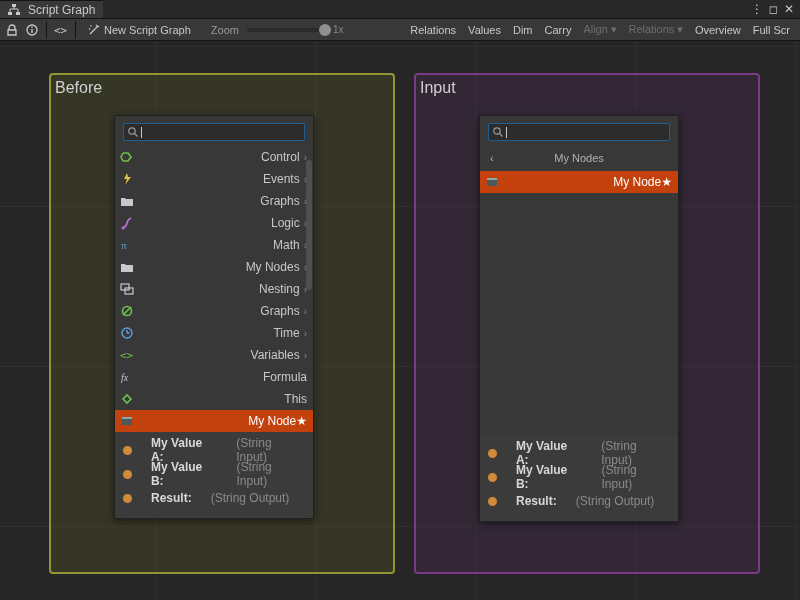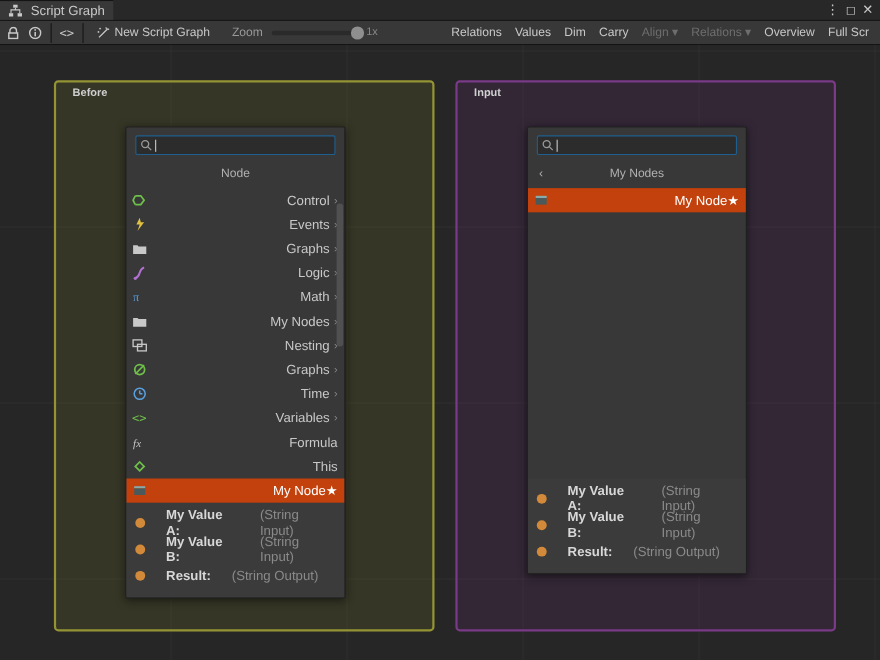--- a/index.html
+++ b/index.html
@@ -96,22 +96,22 @@
     left: 49px;
     background: rgba(200,200,40,0.10);
     border: 2px solid #949434;
   }
   .group.after {
     left: 414px;
     background: rgba(150,50,170,0.12);
     border: 2px solid #7a3a88;
   }
   .group-title {
-    position: absolute; top: 4px; left: 15px;
-    font-size: 10px; color: #d0d0d0; font-weight: bold;
+    position: absolute; top: 4px; left: 4px;
+    font-size: 16px; color: #d0d0d0;
   }
 
   .fuzzy {
     position: absolute;
     left: 63px; top: 40px;
     width: 200px;
     background: #383838;
     border: 1px solid #202020;
     box-shadow: 0 2px 8px rgba(0,0,0,0.5);
     border-radius: 2px;
@@ -255,21 +255,20 @@
     <div class="group-title">Before</div>
 
     <div class="fuzzy">
       <div class="fuzzy-search">
         <svg width="12" height="12" viewBox="0 0 12 12">
             <circle cx="5" cy="5" r="3.2" fill="none" stroke="#9a9a9a" stroke-width="1.2"></circle>
             <line x1="7.5" y1="7.5" x2="10.5" y2="10.5" stroke="#9a9a9a" stroke-width="1.2"></line>
           </svg>
         <div class="caret"></div>
       </div>
-      <div class="fuzzy-header">Node</div>
       <div class="fuzzy-list">
 
         <div class="row">
             <span class="ico">
               <svg width="14" height="14" viewBox="0 0 14 14">
                 <path d="M3 3 h5 l3 4 l-3 4 h-5" fill="none" stroke="#6ec04a" stroke-width="1.6"></path>
                 <path d="M3 11 l-2 -4 l2 -4" fill="none" stroke="#6ec04a" stroke-width="1.6"></path>
               </svg>
             </span>
             <span class="lbl">Control</span>

